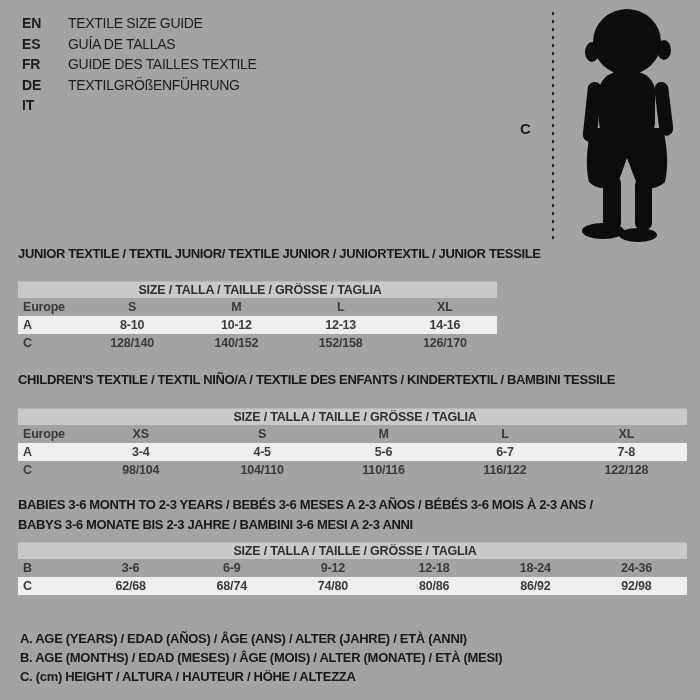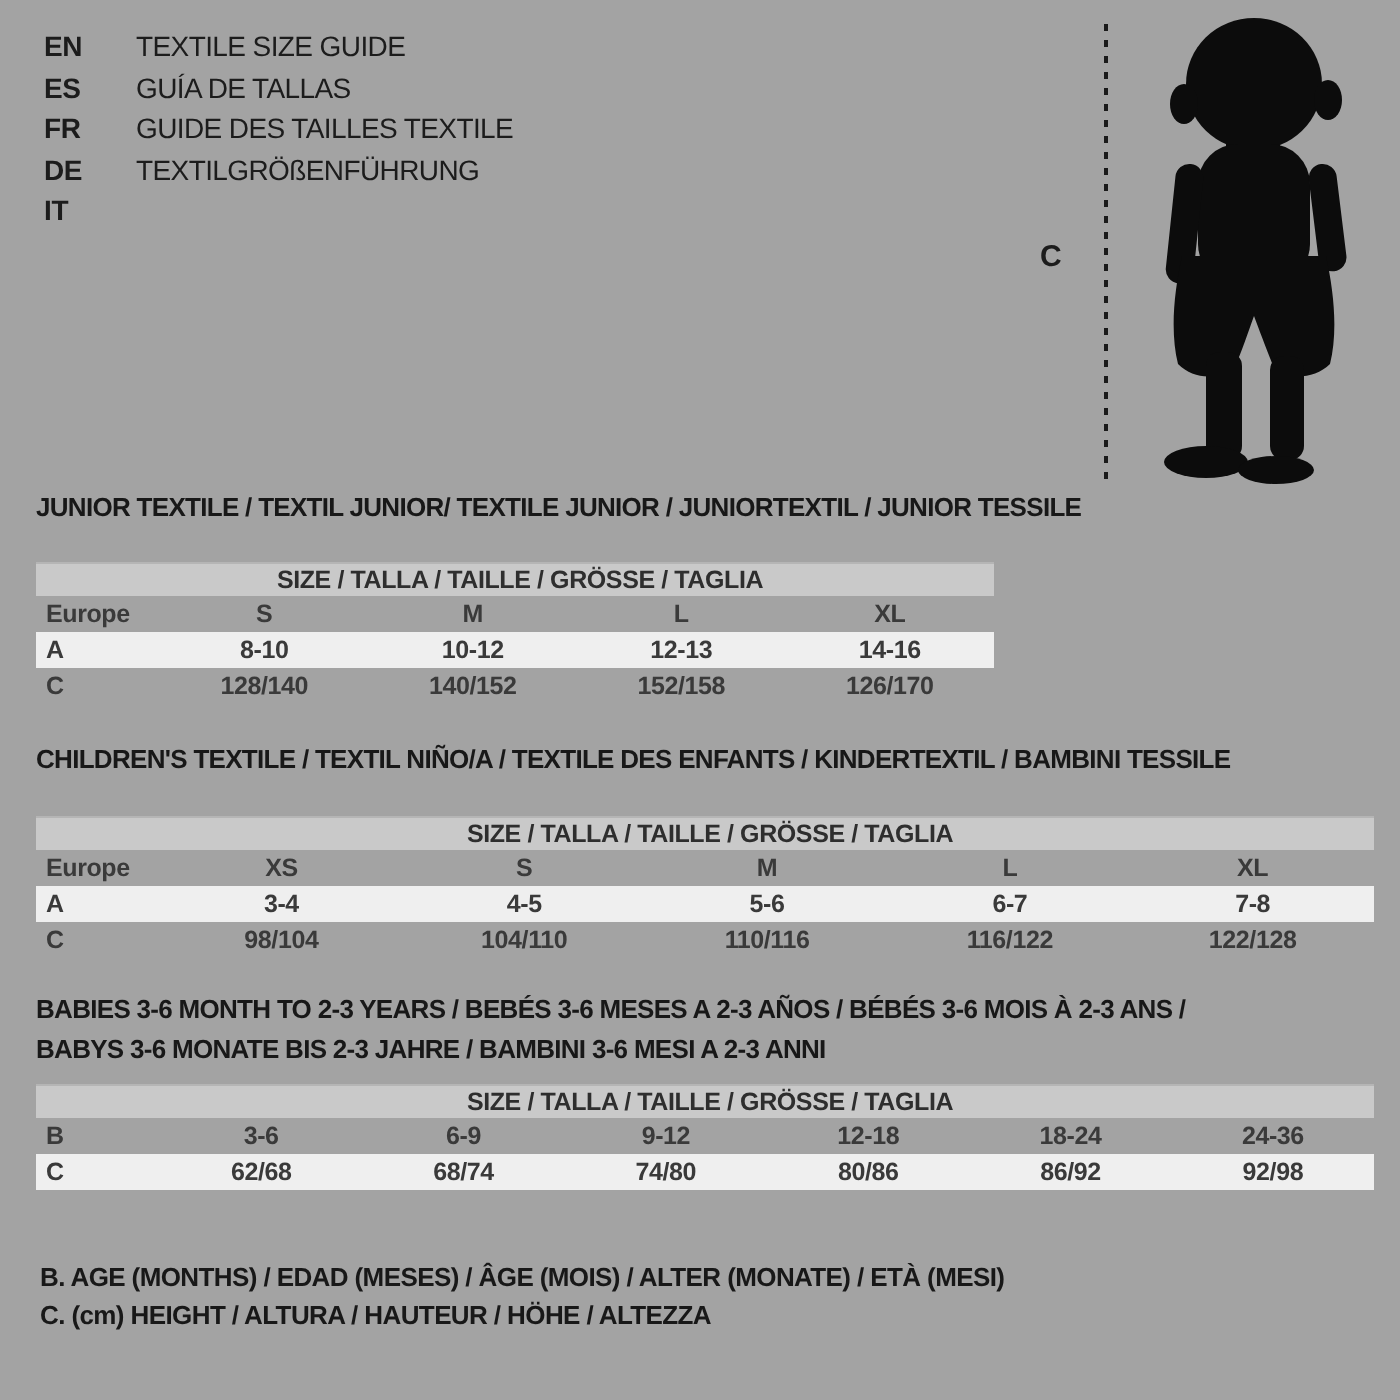--- a/index.html
+++ b/index.html
@@ -177,17 +177,18 @@
             <span class="tcell">74/80</span>
             <span class="tcell">80/86</span>
             <span class="tcell">86/92</span>
             <span class="tcell">92/98</span>
           </div>
         </div>
       </div>
     </div>
 
   <div class="legend">
+      <div class="legend-line">A. AGE (YEARS) / EDAD (AÑOS) / ÂGE (ANS) / ALTER (JAHRE) / ETÀ (ANNI)</div>
       <div class="legend-line">B. AGE (MONTHS) / EDAD (MESES) / ÂGE (MOIS) / ALTER (MONATE) / ETÀ (MESI)</div>
       <div class="legend-line">C. (cm) HEIGHT / ALTURA / HAUTEUR / HÖHE / ALTEZZA</div>
     </div>
 
 </div>
 
 </body></html>

